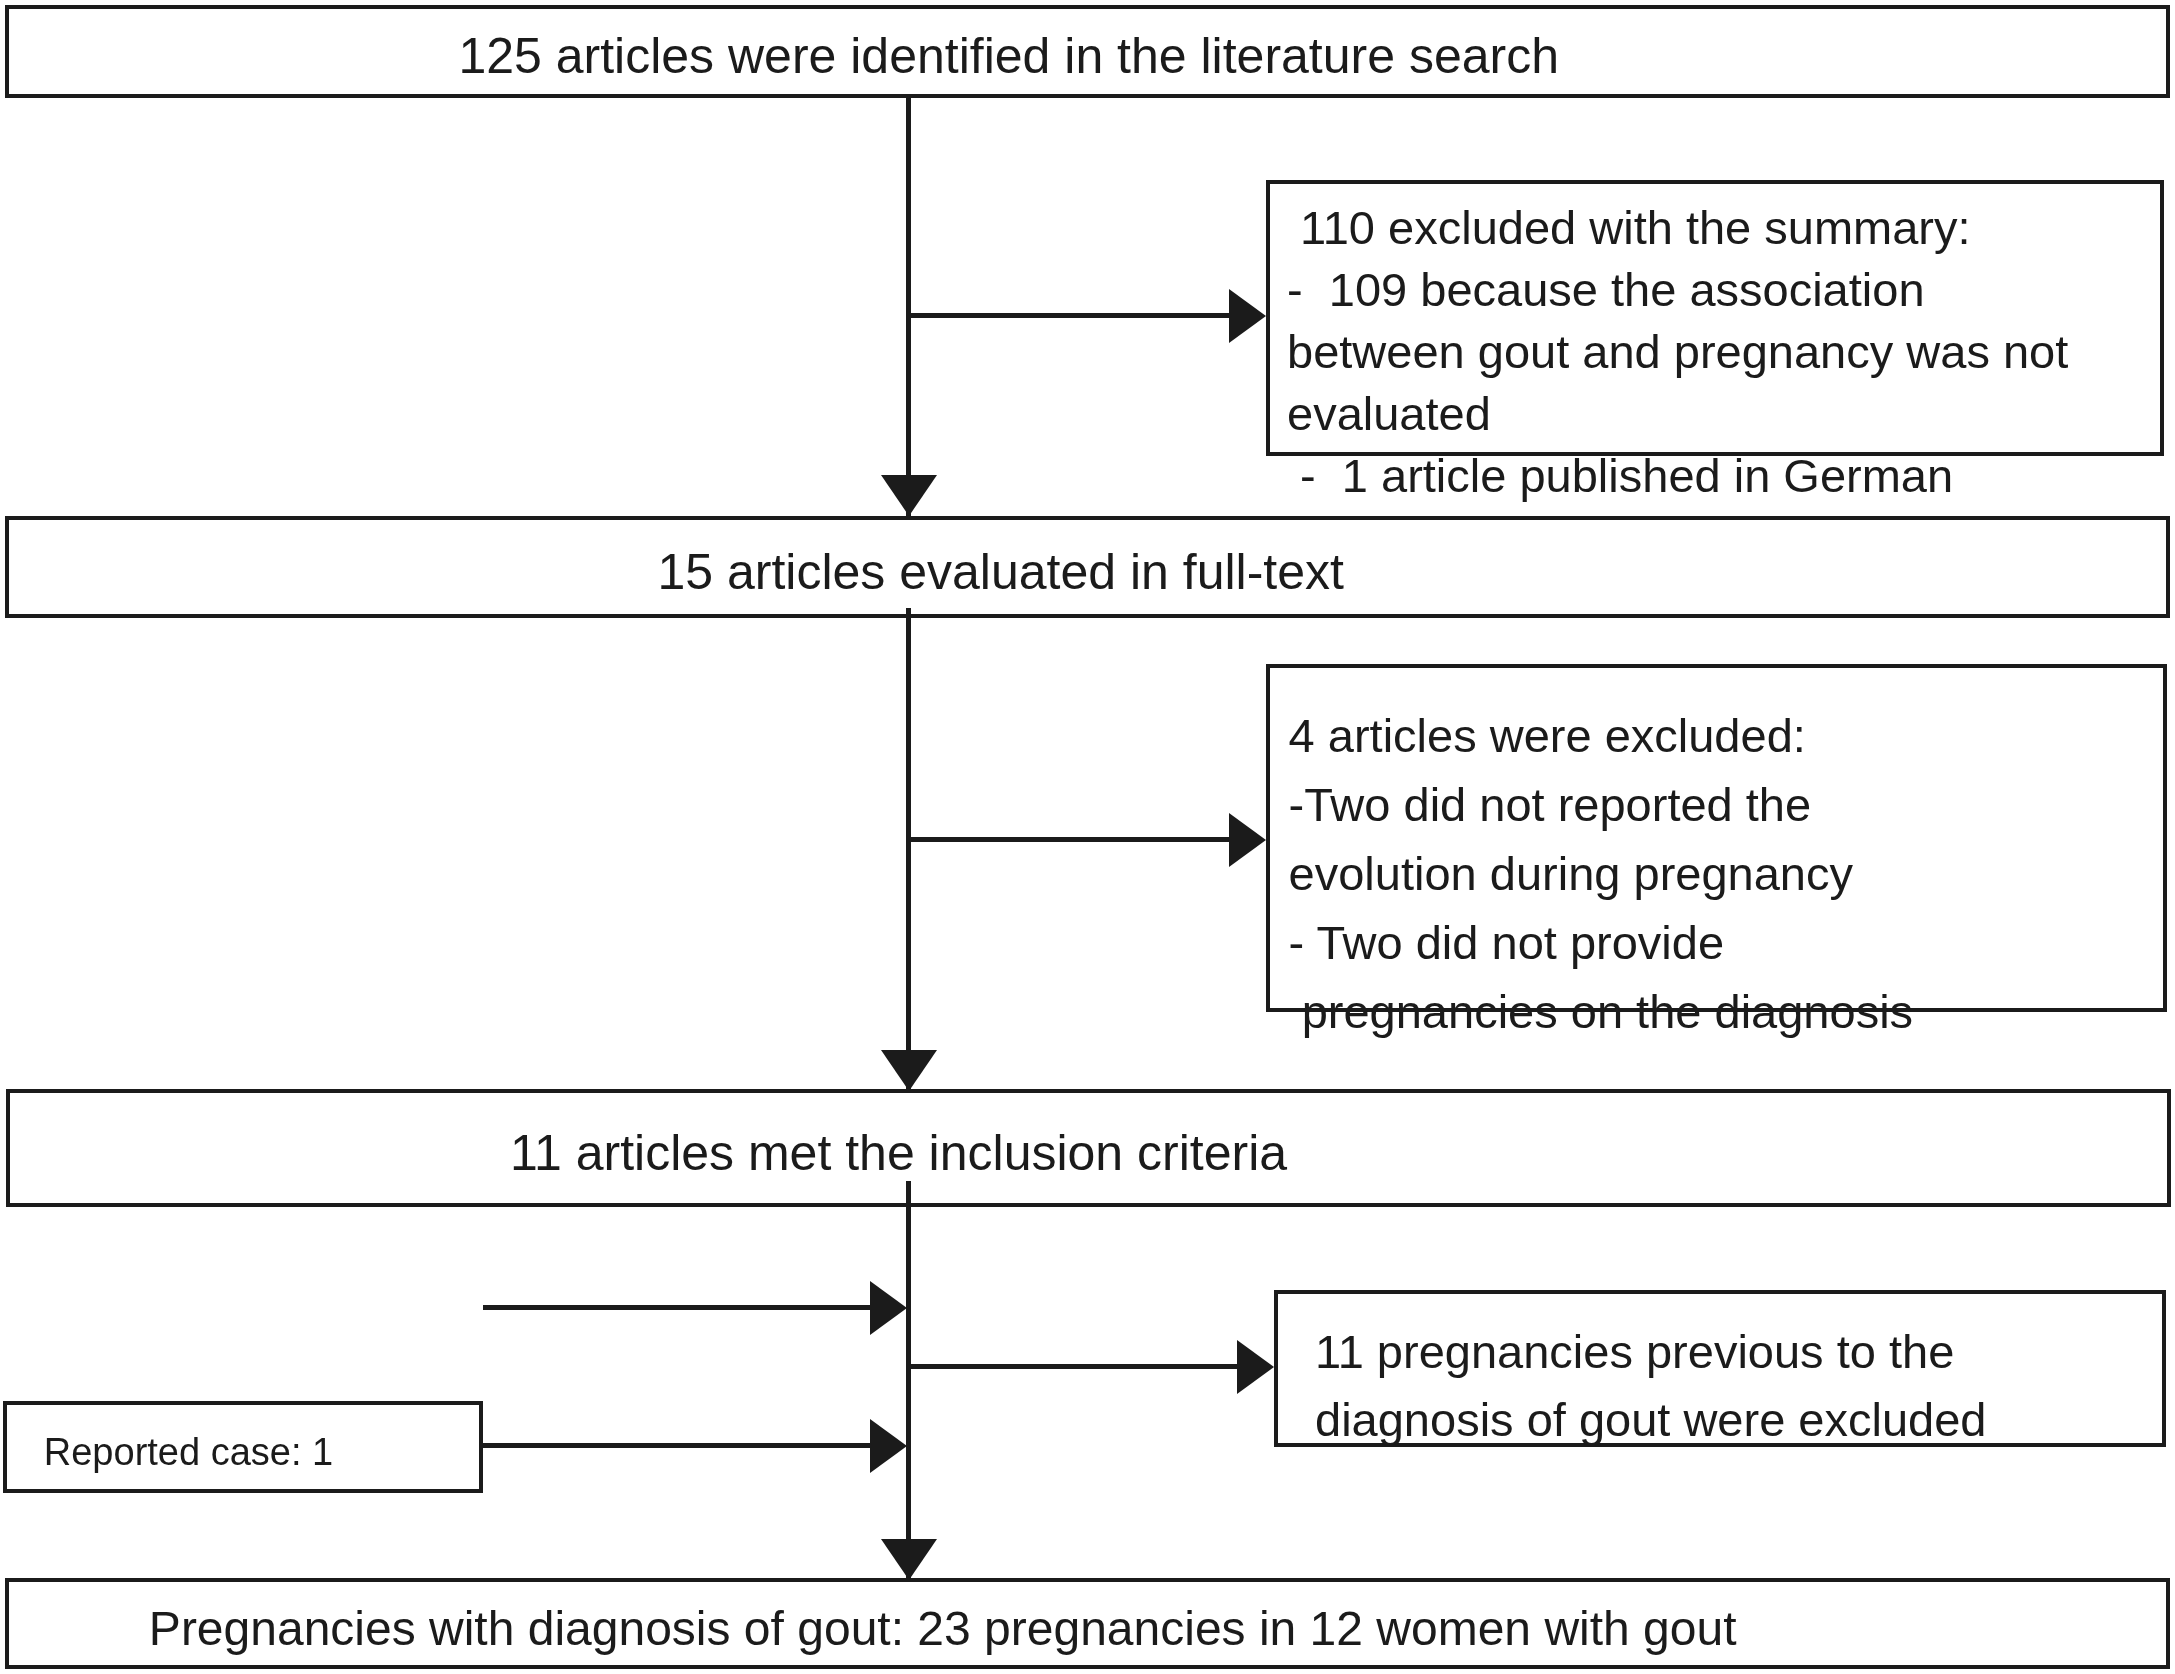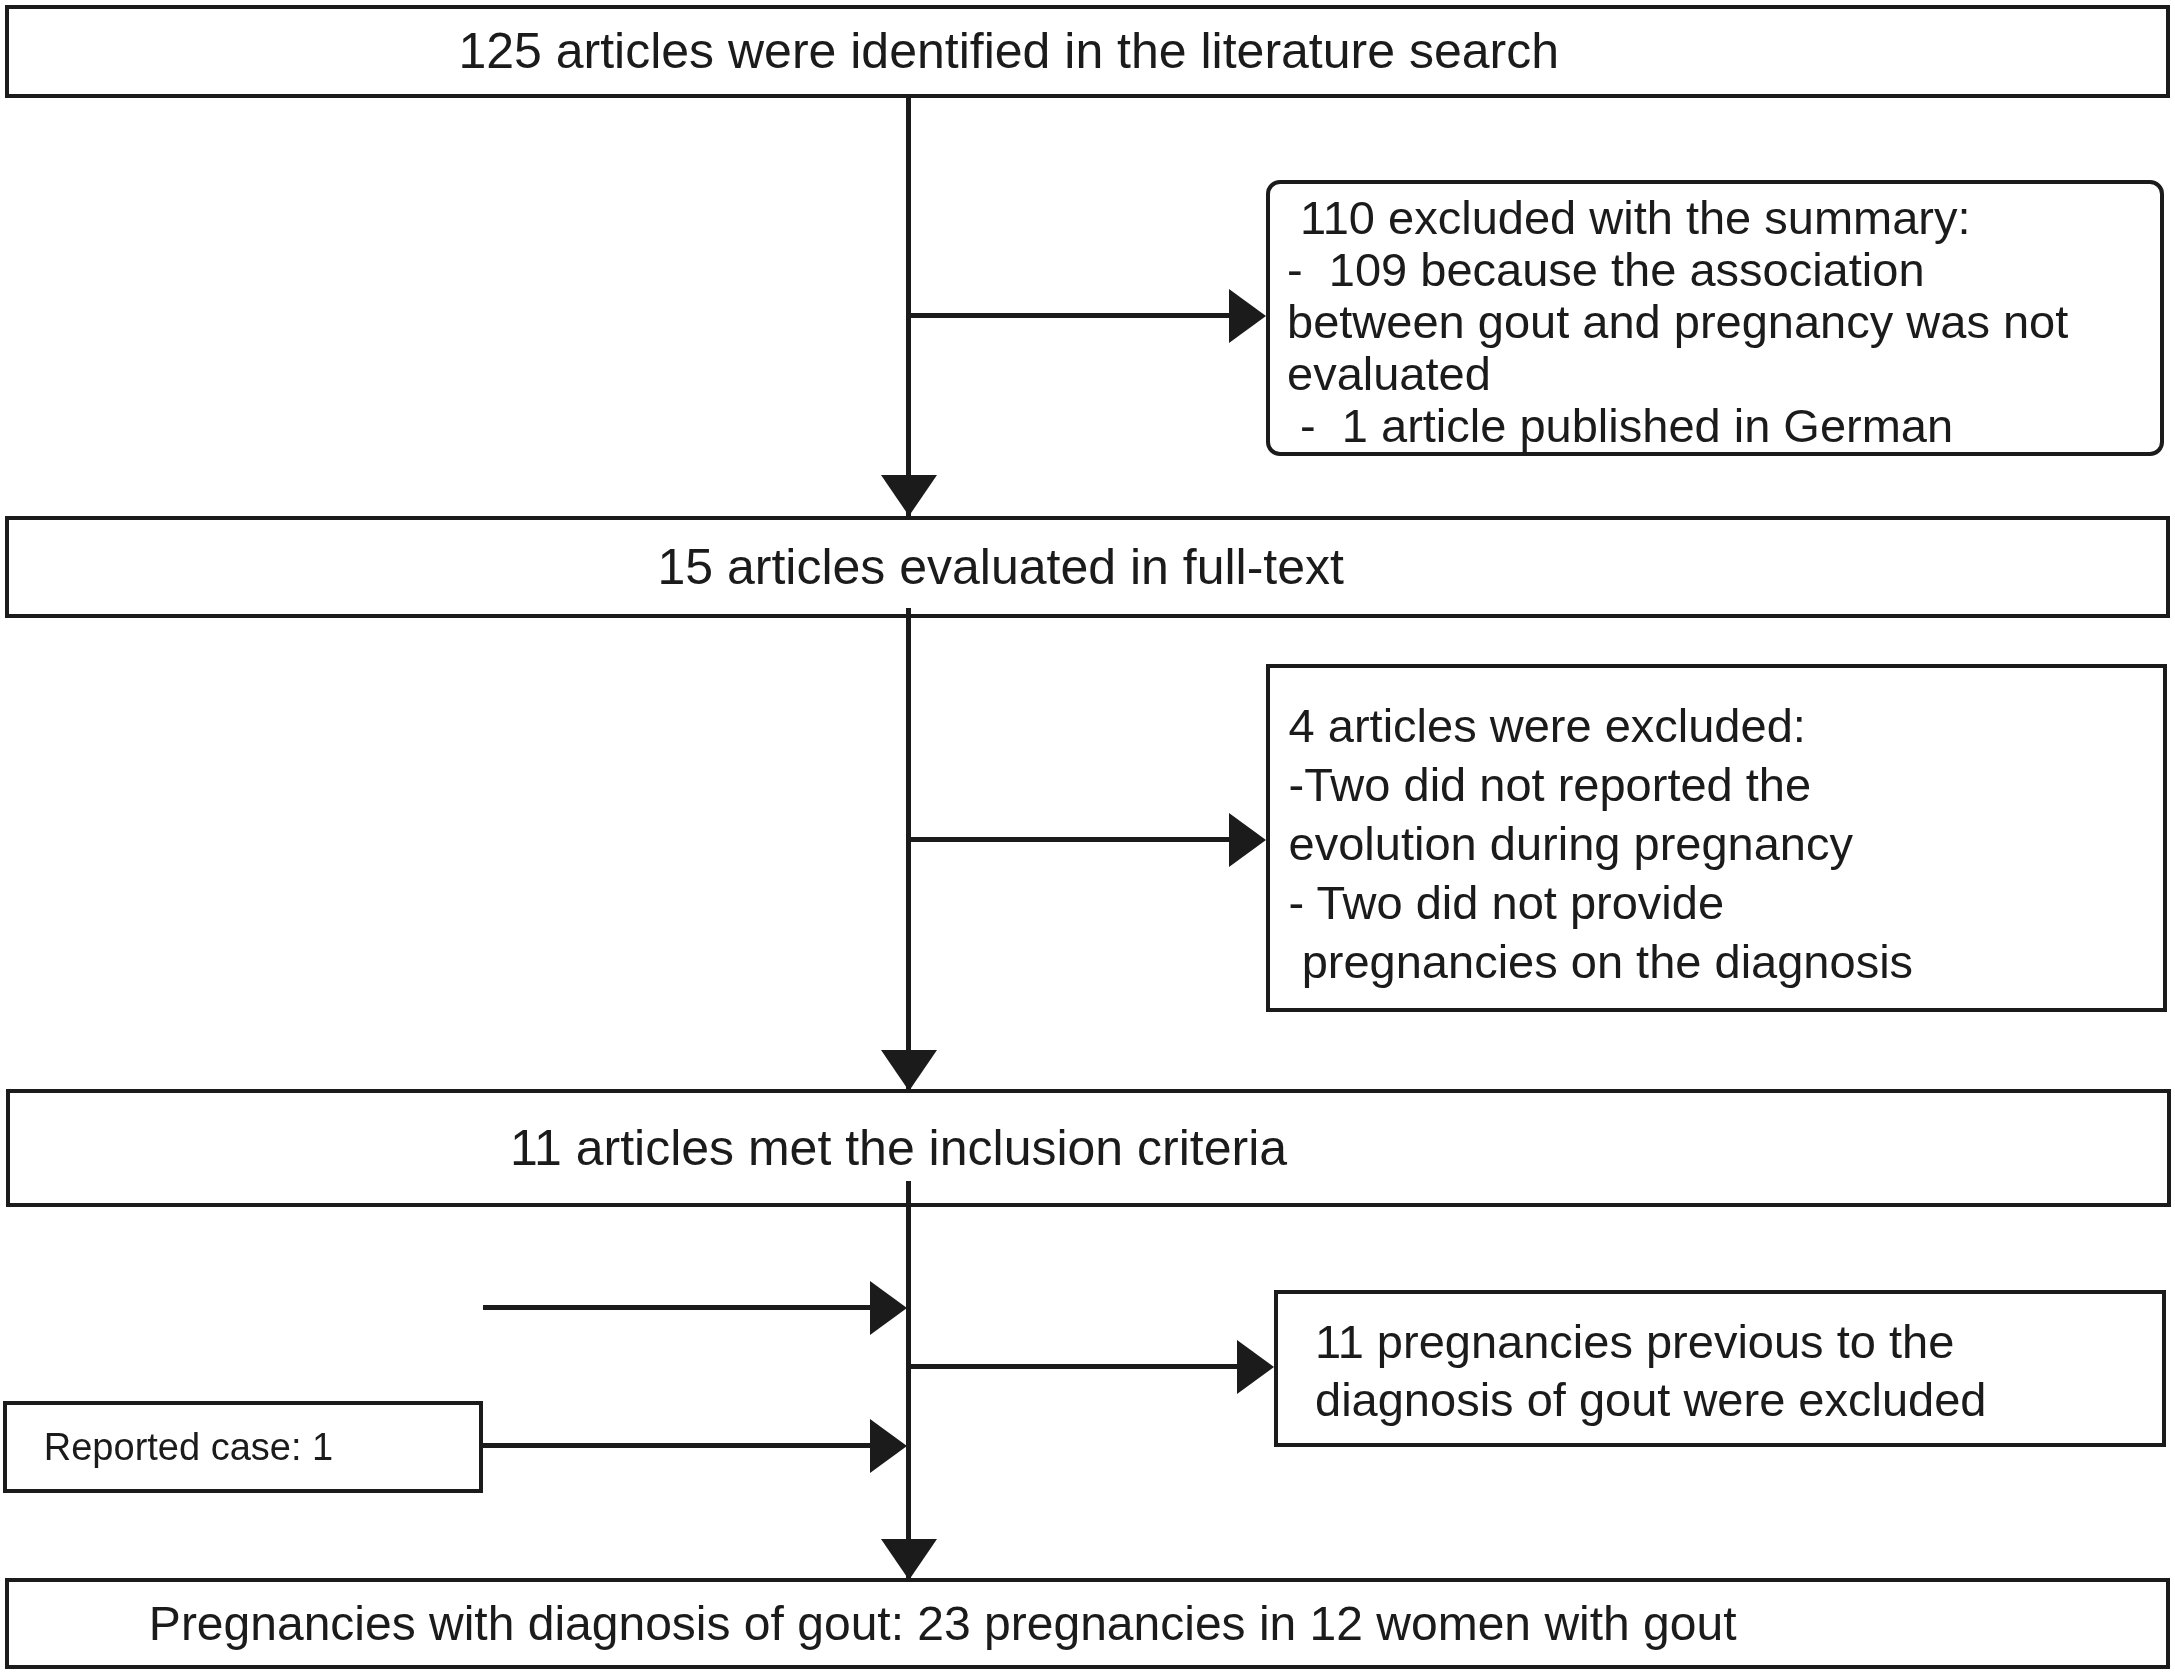--- a/index.html
+++ b/index.html
@@ -23,20 +23,21 @@
     align-items: center;
     justify-content: center;
     text-align: center;
     font-size: 50px;
   }
   .box.left-text {
     font-size: 47px;
   }
   .box .line-text {
     white-space: pre;
+    margin-top: 10px;
   }
   .vline, .hline {
     position: absolute;
     background: #1b1b1b;
   }
   .arrow-down {
     position: absolute;
     width: 0; height: 0;
     border-left: 28px solid transparent;
     border-right: 28px solid transparent;
@@ -58,21 +59,21 @@
   <div class="box center-text" style="left:4.7px; top:4.7px; width:2165px; height:93px; padding-right:157px;">
     <span class="line-text">125 articles were identified in the literature search</span>
   </div>
 
   <div class="vline" style="left:906px; top:98px; width:4.7px; height:419px;"></div>
   <div class="arrow-down" style="left:881px; top:475px;"></div>
 
   <div class="hline" style="left:909px; top:313px; width:322px; height:4.7px;"></div>
   <div class="arrow-right" style="left:1229px; top:289px;"></div>
 
-  <div class="box left-text" style="left:1266px; top:180px; width:898px; height:276px; padding:7.5px 9.3px 0 17px; line-height:52px;border-radius:14px;">
+  <div class="box left-text" style="left:1266px; top:180px; width:898px; height:276px; padding:7.5px 9.3px 0 17px; line-height:52px;">
     <div class="line-text"> 110 excluded with the summary:</div>
     <div class="line-text">-  109 because the association</div>
     <div class="line-text">between gout and pregnancy was not</div>
     <div class="line-text">evaluated</div>
     <div class="line-text"> -  1 article published in German</div>
   </div>
 
   <div class="box center-text" style="left:4.7px; top:516px; width:2165px; height:102px; padding-right:173px;">
     <span class="line-text">15 articles evaluated in full-text</span>
   </div>

